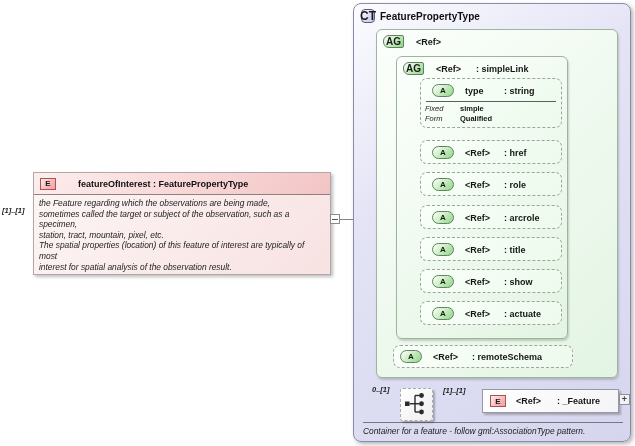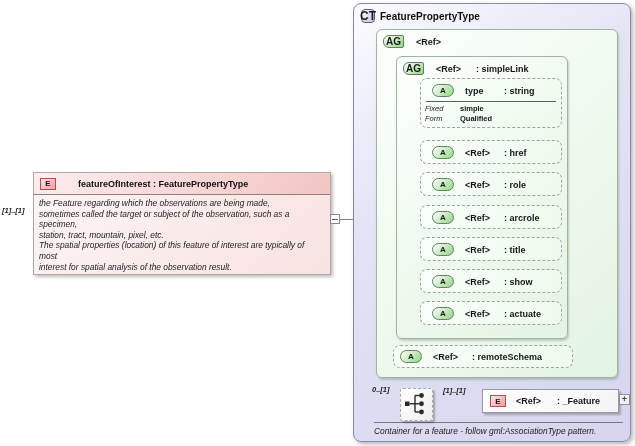--- a/index.html
+++ b/index.html
@@ -73,21 +73,21 @@
   .feature-box .badge-e{margin-left:7px;}
   .feature-box .ref-lbl{margin-left:10px;width:41px;}
   .plus-box{left:619px;top:394px;width:11px;height:11px;border:1px solid #90909a;background:#f2f2f5;
             display:flex;align-items:center;justify-content:center;
             font:bold 9px/9px "Liberation Sans",sans-serif;color:#444;box-sizing:border-box;}
   .minus-box{left:330px;top:214px;width:10px;height:10px;border:1px solid #8a8a8a;background:#fff;
              display:flex;align-items:center;justify-content:center;box-sizing:border-box;}
   .minus-box::before{content:"";display:block;width:6px;height:1px;background:#555;}
 
   
-  .ct-footer{position:absolute;left:20px;right:7px;bottom:5px;border-top:1px solid #77777f;
+  .ct-footer{position:absolute;left:9px;right:7px;bottom:5px;border-top:1px solid #77777f;
              padding-top:3px;font:italic 8.4px "Liberation Sans",sans-serif;color:#1c1c1c;
              white-space:nowrap;}
 </style>
 </head>
 <body>
 
 <div id="stage">
 
   <svg id="wires" viewBox="0 0 635 446" shape-rendering="crispEdges">
     <g stroke="#858585" stroke-width="1" fill="none">

